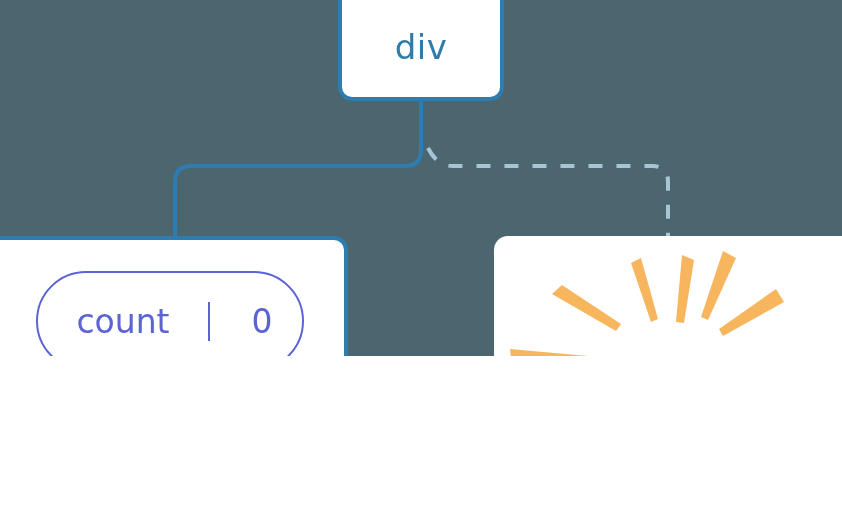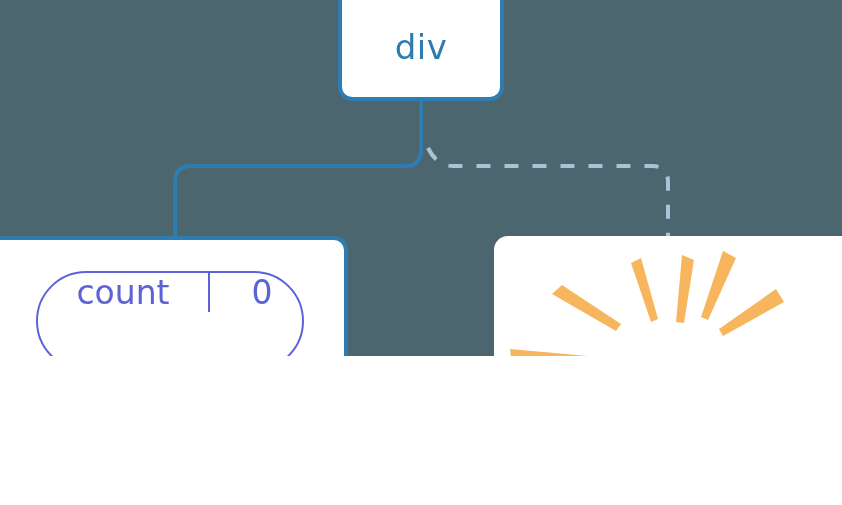--- a/index.html
+++ b/index.html
@@ -79,21 +79,21 @@
 
   
   .state-pill {
     position: relative;
     margin-top: 31px;
     width: 268px;
     height: 100px;
     border: 2px solid #5b63d6;
     border-radius: 50px;
     display: flex;
-    align-items: flex-start;
+    align-items: center;
     box-sizing: border-box;
     background: #ffffff;
     gap: 12px;
   }
   .state-pill .pill-key {
     flex: 0 0 172px;
     display: flex;
     align-items: center;
     justify-content: center;
     color: #5b63d6;

